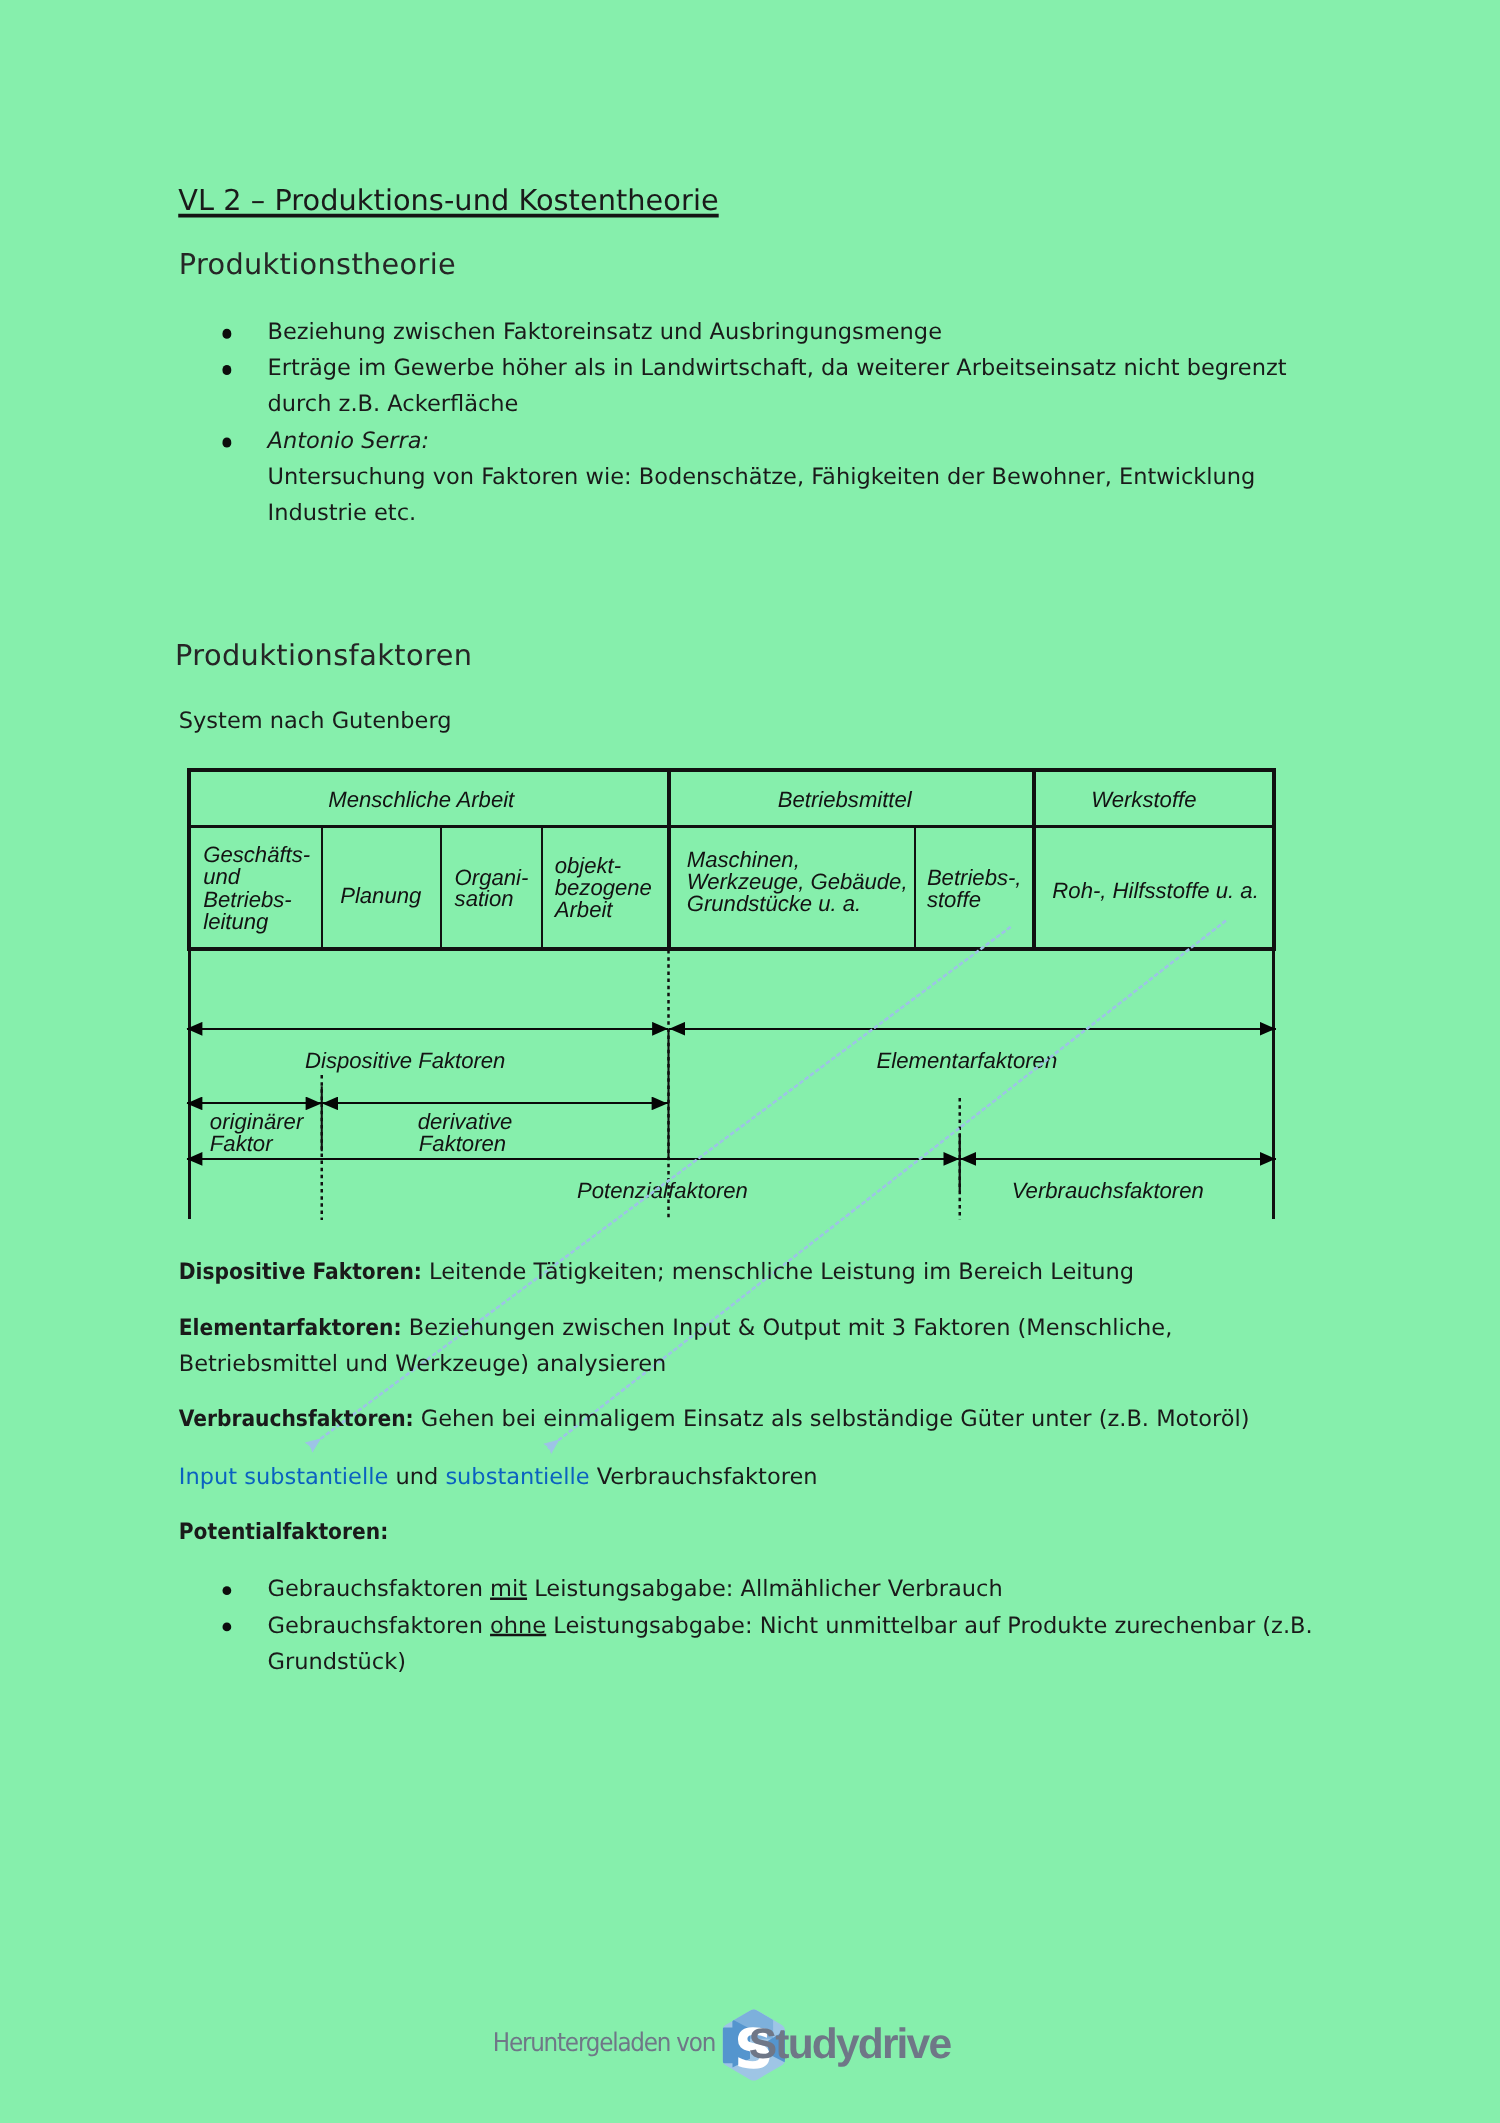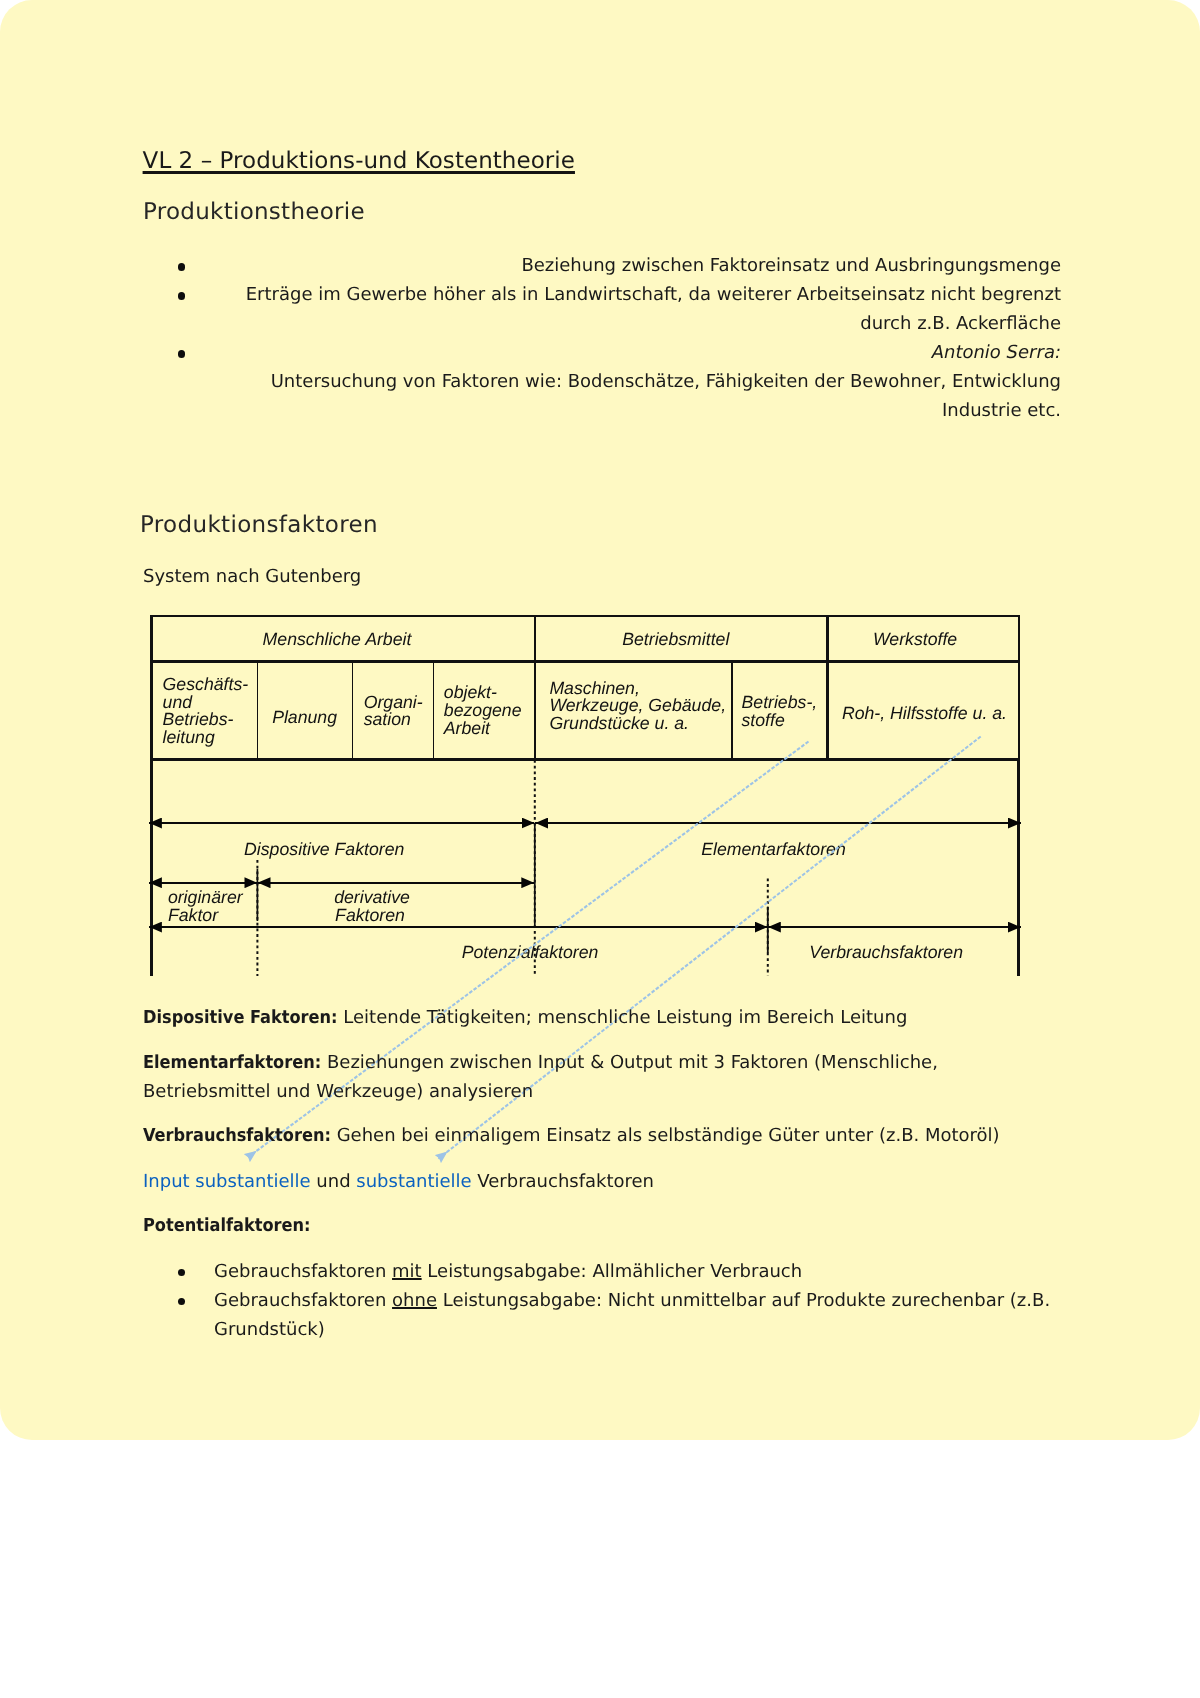--- a/index.html
+++ b/index.html
@@ -1,27 +1,27 @@
 <!DOCTYPE html>
 <html><head>
 <meta charset="utf-8">
 <style>
   html,body{margin:0;padding:0;}
   body{width:1200px;height:1698px;background:#ffffff;font-family:"DejaVu Sans",sans-serif;-webkit-font-smoothing:antialiased;text-rendering:geometricPrecision;}
   *{-webkit-font-smoothing:antialiased;}
-  .page{position:relative;width:1200px;height:1440px;overflow:hidden;background:#fef9c3;will-change:transform;border-radius:32px;}
+  .page{position:relative;width:1200px;height:1698px;overflow:hidden;background:#86efac;will-change:transform;}
   .abs{position:absolute;}
   
   .h1{left:142.6px;top:147.6px;font-size:23px;color:#1a1a1a;white-space:nowrap;letter-spacing:0.05px;}
   .h1 .u{text-decoration:underline;text-decoration-thickness:2.7px;text-underline-offset:2.5px;text-decoration-color:#141414;}
   .h2{left:143px;top:199px;font-size:23px;color:#262626;white-space:nowrap;letter-spacing:0.28px;}
   .h2b{left:140px;top:512px;font-size:23px;color:#262626;white-space:nowrap;letter-spacing:0.35px;}
   .cap{left:143px;top:566px;font-size:18px;color:#1a1a1a;white-space:nowrap;}
   
-  .ul1{left:181px;top:251.2px;width:880px;text-align:right;}
+  .ul1{left:181px;top:251.2px;width:880px;}
   .li{position:relative;padding-left:33px;font-size:18px;color:#1a1a1a;line-height:29.05px;margin:0;}
   .li .dot{position:absolute;left:-3.5px;top:11.8px;width:7.6px;height:7.6px;border-radius:50%;background:#0d0d0d;}
   .li b{font-weight:bold;font-stretch:condensed;}
   .li i{font-style:italic;font-weight:normal;}
   
   .p{font-size:18px;color:#1a1a1a;line-height:29.05px;left:143px;width:900px;}
   .p b{font-weight:bold;font-stretch:condensed;}
   .blue{color:#0b61c0;}
   
   .ul2{left:181px;width:900px;}

